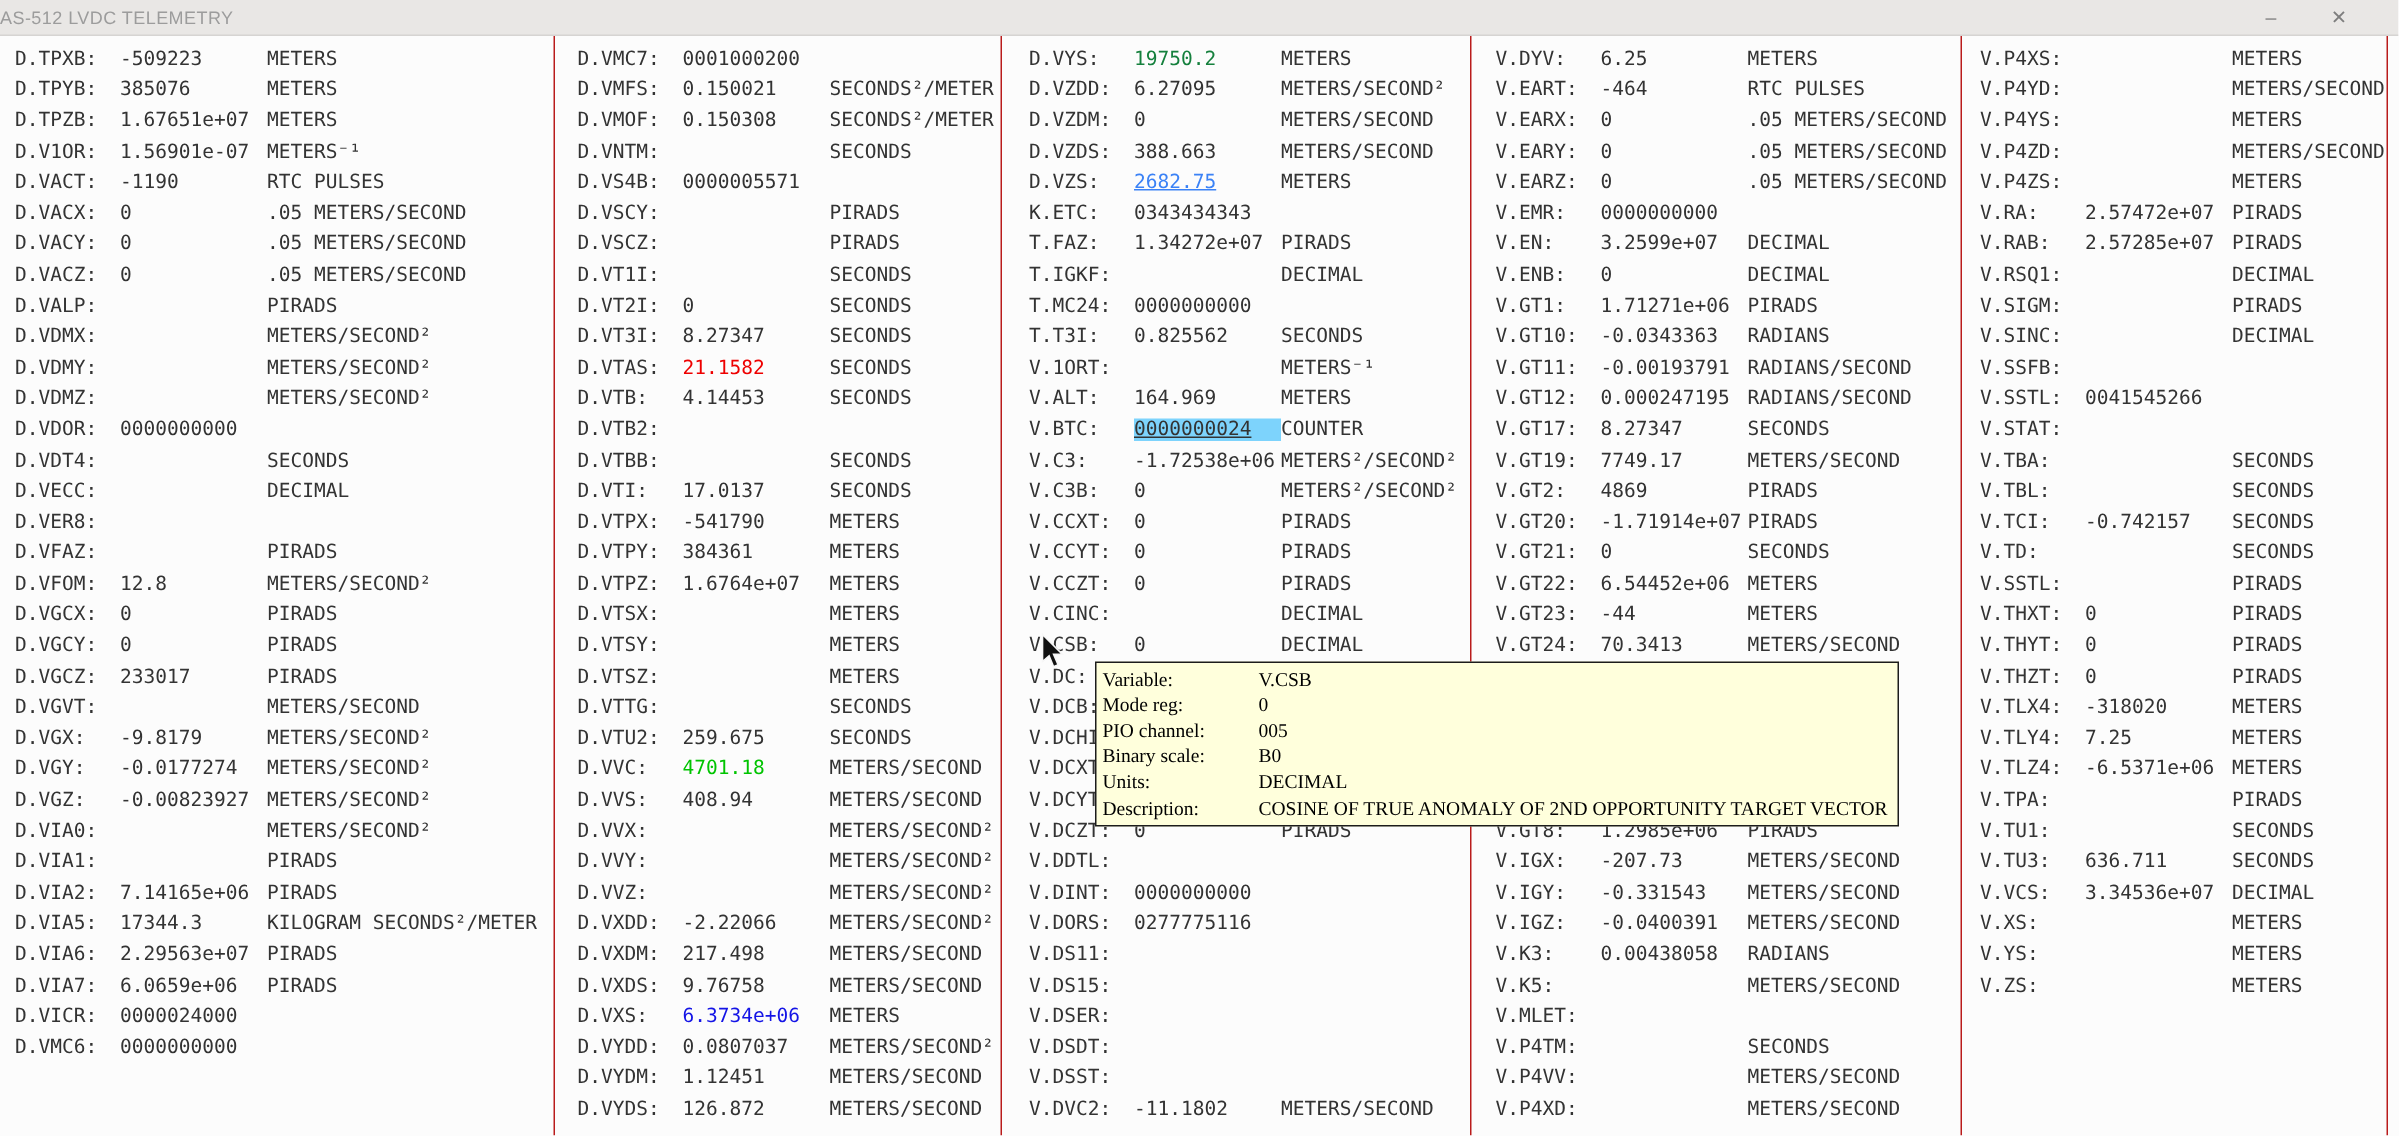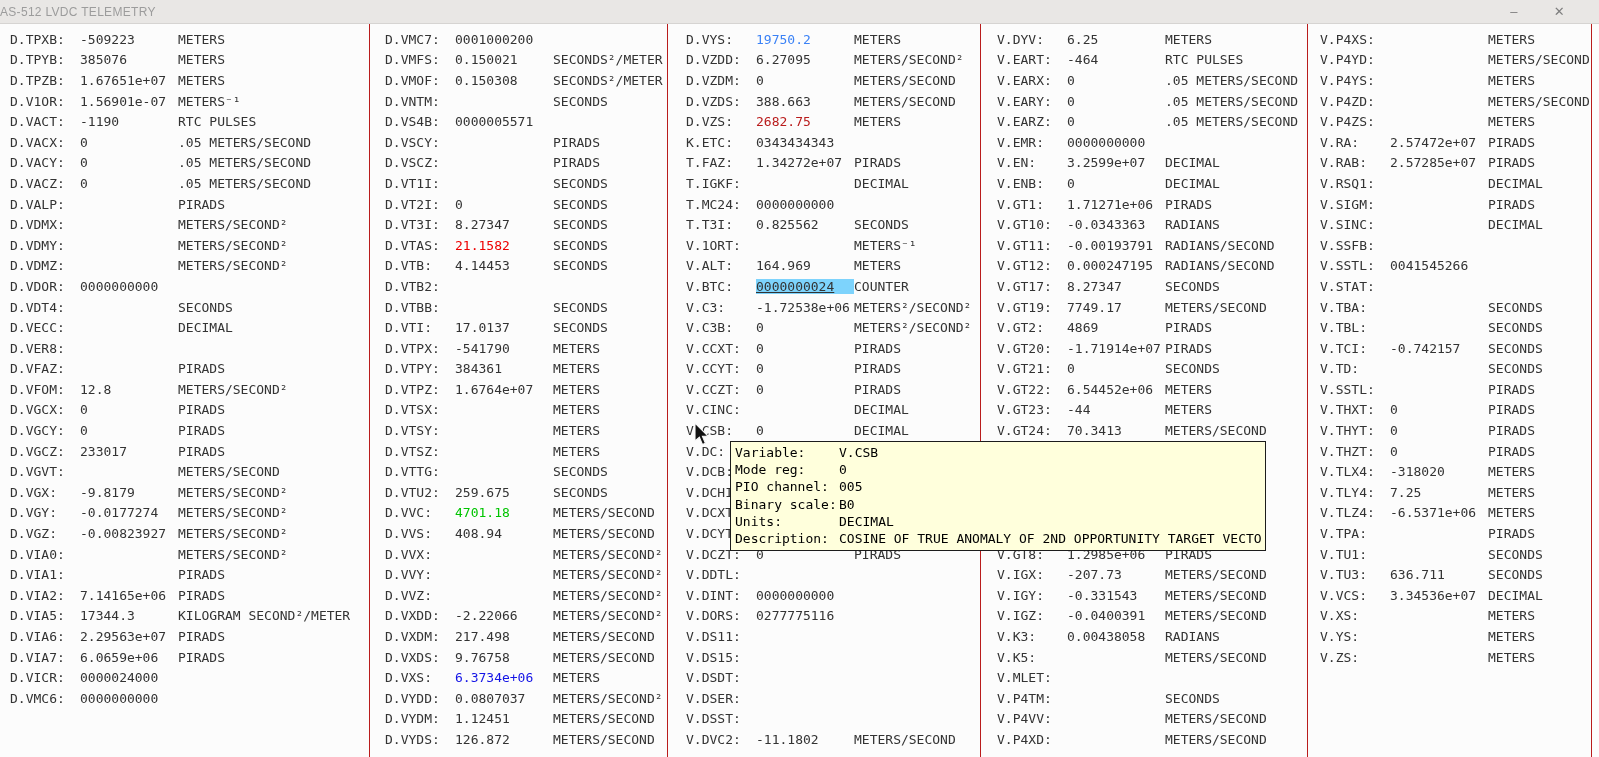--- a/index.html
+++ b/index.html
@@ -24,21 +24,21 @@
   .c4{width:327px;padding-left:16px;}
   .c5{width:284px;padding-left:12px;}
   .filler{flex:1;border:none;}
   .row{height:20.6px;display:flex;align-items:center;white-space:pre;}
   .lab{width:70px;flex:none;}
   .val{width:98px;flex:none;}
   .unit{flex:1;overflow:hidden;}
   .tooltip{
     position:absolute;left:730px;top:441px;width:536px;height:110px;
     box-sizing:border-box;background:#ffffdc;border:1px solid #1c1c1c;
-    padding:2px 4px;z-index:5;color:#000;overflow:hidden;
+    padding:2px 4px;z-index:5;color:#000;overflow:hidden;font-family:Liberation Serif, serif;
   }
   .tt-line{display:flex;height:17.2px;align-items:center;white-space:pre;}
   .tt-label{width:104px;flex:none;}
   .tt-value{flex:1;overflow:hidden;}
   .cursor{position:absolute;left:694px;top:422px;z-index:9;}
 </style>
 </head>
 <body>
 
 <div class="titlebar">
@@ -72,21 +72,21 @@
       <div class="row"><span class="lab">D.VGCX:</span><span class="val">0</span><span class="unit">PIRADS</span></div>
       <div class="row"><span class="lab">D.VGCY:</span><span class="val">0</span><span class="unit">PIRADS</span></div>
       <div class="row"><span class="lab">D.VGCZ:</span><span class="val">233017</span><span class="unit">PIRADS</span></div>
       <div class="row"><span class="lab">D.VGVT:</span><span class="val"></span><span class="unit">METERS/SECOND</span></div>
       <div class="row"><span class="lab">D.VGX:</span><span class="val">-9.8179</span><span class="unit">METERS/SECOND²</span></div>
       <div class="row"><span class="lab">D.VGY:</span><span class="val">-0.0177274</span><span class="unit">METERS/SECOND²</span></div>
       <div class="row"><span class="lab">D.VGZ:</span><span class="val">-0.00823927</span><span class="unit">METERS/SECOND²</span></div>
       <div class="row"><span class="lab">D.VIA0:</span><span class="val"></span><span class="unit">METERS/SECOND²</span></div>
       <div class="row"><span class="lab">D.VIA1:</span><span class="val"></span><span class="unit">PIRADS</span></div>
       <div class="row"><span class="lab">D.VIA2:</span><span class="val">7.14165e+06</span><span class="unit">PIRADS</span></div>
-      <div class="row"><span class="lab">D.VIA5:</span><span class="val">17344.3</span><span class="unit">KILOGRAM SECOND²/METER</span></div>
+      <div class="row"><span class="lab">D.VIA5:</span><span class="val">17344.3</span><span class="unit">KILOGRAM SECONDS²/METER</span></div>
       <div class="row"><span class="lab">D.VIA6:</span><span class="val">2.29563e+07</span><span class="unit">PIRADS</span></div>
       <div class="row"><span class="lab">D.VIA7:</span><span class="val">6.0659e+06</span><span class="unit">PIRADS</span></div>
       <div class="row"><span class="lab">D.VICR:</span><span class="val">0000024000</span><span class="unit"></span></div>
       <div class="row"><span class="lab">D.VMC6:</span><span class="val">0000000000</span><span class="unit"></span></div>
     </div>
     <div class="col c2">
       <div class="row"><span class="lab">D.VMC7:</span><span class="val">0001000200</span><span class="unit"></span></div>
       <div class="row"><span class="lab">D.VMFS:</span><span class="val">0.150021</span><span class="unit">SECONDS²/METER</span></div>
       <div class="row"><span class="lab">D.VMOF:</span><span class="val">0.150308</span><span class="unit">SECONDS²/METER</span></div>
       <div class="row"><span class="lab">D.VNTM:</span><span class="val"></span><span class="unit">SECONDS</span></div>
@@ -116,25 +116,25 @@
       <div class="row"><span class="lab">D.VVZ:</span><span class="val"></span><span class="unit">METERS/SECOND²</span></div>
       <div class="row"><span class="lab">D.VXDD:</span><span class="val">-2.22066</span><span class="unit">METERS/SECOND²</span></div>
       <div class="row"><span class="lab">D.VXDM:</span><span class="val">217.498</span><span class="unit">METERS/SECOND</span></div>
       <div class="row"><span class="lab">D.VXDS:</span><span class="val">9.76758</span><span class="unit">METERS/SECOND</span></div>
       <div class="row"><span class="lab">D.VXS:</span><span class="val" style="color: rgb(20, 20, 230);">6.3734e+06</span><span class="unit">METERS</span></div>
       <div class="row"><span class="lab">D.VYDD:</span><span class="val">0.0807037</span><span class="unit">METERS/SECOND²</span></div>
       <div class="row"><span class="lab">D.VYDM:</span><span class="val">1.12451</span><span class="unit">METERS/SECOND</span></div>
       <div class="row"><span class="lab">D.VYDS:</span><span class="val">126.872</span><span class="unit">METERS/SECOND</span></div>
     </div>
     <div class="col c3">
-      <div class="row"><span class="lab">D.VYS:</span><span class="val" style="color: #3b82f6;">19750.2</span><span class="unit">METERS</span></div>
+      <div class="row"><span class="lab">D.VYS:</span><span class="val" style="color: #15803d;">19750.2</span><span class="unit">METERS</span></div>
       <div class="row"><span class="lab">D.VZDD:</span><span class="val">6.27095</span><span class="unit">METERS/SECOND²</span></div>
       <div class="row"><span class="lab">D.VZDM:</span><span class="val">0</span><span class="unit">METERS/SECOND</span></div>
       <div class="row"><span class="lab">D.VZDS:</span><span class="val">388.663</span><span class="unit">METERS/SECOND</span></div>
-      <div class="row"><span class="lab">D.VZS:</span><span class="val" style="color: #b91c1c;">2682.75</span><span class="unit">METERS</span></div>
+      <div class="row"><span class="lab">D.VZS:</span><span class="val" style="color: #3b82f6; text-decoration: underline;">2682.75</span><span class="unit">METERS</span></div>
       <div class="row"><span class="lab">K.ETC:</span><span class="val">0343434343</span><span class="unit"></span></div>
       <div class="row"><span class="lab">T.FAZ:</span><span class="val">1.34272e+07</span><span class="unit">PIRADS</span></div>
       <div class="row"><span class="lab">T.IGKF:</span><span class="val"></span><span class="unit">DECIMAL</span></div>
       <div class="row"><span class="lab">T.MC24:</span><span class="val">0000000000</span><span class="unit"></span></div>
       <div class="row"><span class="lab">T.T3I:</span><span class="val">0.825562</span><span class="unit">SECONDS</span></div>
       <div class="row"><span class="lab">V.1ORT:</span><span class="val"></span><span class="unit">METERS⁻¹</span></div>
       <div class="row"><span class="lab">V.ALT:</span><span class="val">164.969</span><span class="unit">METERS</span></div>
       <div class="row"><span class="lab">V.BTC:</span><span class="val" style="background: #7dd3fc; text-decoration: underline;">0000000024</span><span class="unit">COUNTER</span></div>
       <div class="row"><span class="lab">V.C3:</span><span class="val">-1.72538e+06</span><span class="unit">METERS²/SECOND²</span></div>
       <div class="row"><span class="lab">V.C3B:</span><span class="val">0</span><span class="unit">METERS²/SECOND²</span></div>
@@ -147,22 +147,22 @@
       <div class="row"><span class="lab">V.DCB:</span><span class="val"></span><span class="unit"></span></div>
       <div class="row"><span class="lab">V.DCHI:</span><span class="val"></span><span class="unit"></span></div>
       <div class="row"><span class="lab">V.DCXT:</span><span class="val"></span><span class="unit"></span></div>
       <div class="row"><span class="lab">V.DCYT:</span><span class="val"></span><span class="unit"></span></div>
       <div class="row"><span class="lab">V.DCZT:</span><span class="val">0</span><span class="unit">PIRADS</span></div>
       <div class="row"><span class="lab">V.DDTL:</span><span class="val"></span><span class="unit"></span></div>
       <div class="row"><span class="lab">V.DINT:</span><span class="val">0000000000</span><span class="unit"></span></div>
       <div class="row"><span class="lab">V.DORS:</span><span class="val">0277775116</span><span class="unit"></span></div>
       <div class="row"><span class="lab">V.DS11:</span><span class="val"></span><span class="unit"></span></div>
       <div class="row"><span class="lab">V.DS15:</span><span class="val"></span><span class="unit"></span></div>
+      <div class="row"><span class="lab">V.DSER:</span><span class="val"></span><span class="unit"></span></div>
       <div class="row"><span class="lab">V.DSDT:</span><span class="val"></span><span class="unit"></span></div>
-      <div class="row"><span class="lab">V.DSER:</span><span class="val"></span><span class="unit"></span></div>
       <div class="row"><span class="lab">V.DSST:</span><span class="val"></span><span class="unit"></span></div>
       <div class="row"><span class="lab">V.DVC2:</span><span class="val">-11.1802</span><span class="unit">METERS/SECOND</span></div>
     </div>
     <div class="col c4">
       <div class="row"><span class="lab">V.DYV:</span><span class="val">6.25</span><span class="unit">METERS</span></div>
       <div class="row"><span class="lab">V.EART:</span><span class="val">-464</span><span class="unit">RTC PULSES</span></div>
       <div class="row"><span class="lab">V.EARX:</span><span class="val">0</span><span class="unit">.05 METERS/SECOND</span></div>
       <div class="row"><span class="lab">V.EARY:</span><span class="val">0</span><span class="unit">.05 METERS/SECOND</span></div>
       <div class="row"><span class="lab">V.EARZ:</span><span class="val">0</span><span class="unit">.05 METERS/SECOND</span></div>
       <div class="row"><span class="lab">V.EMR:</span><span class="val">0000000000</span><span class="unit"></span></div>

